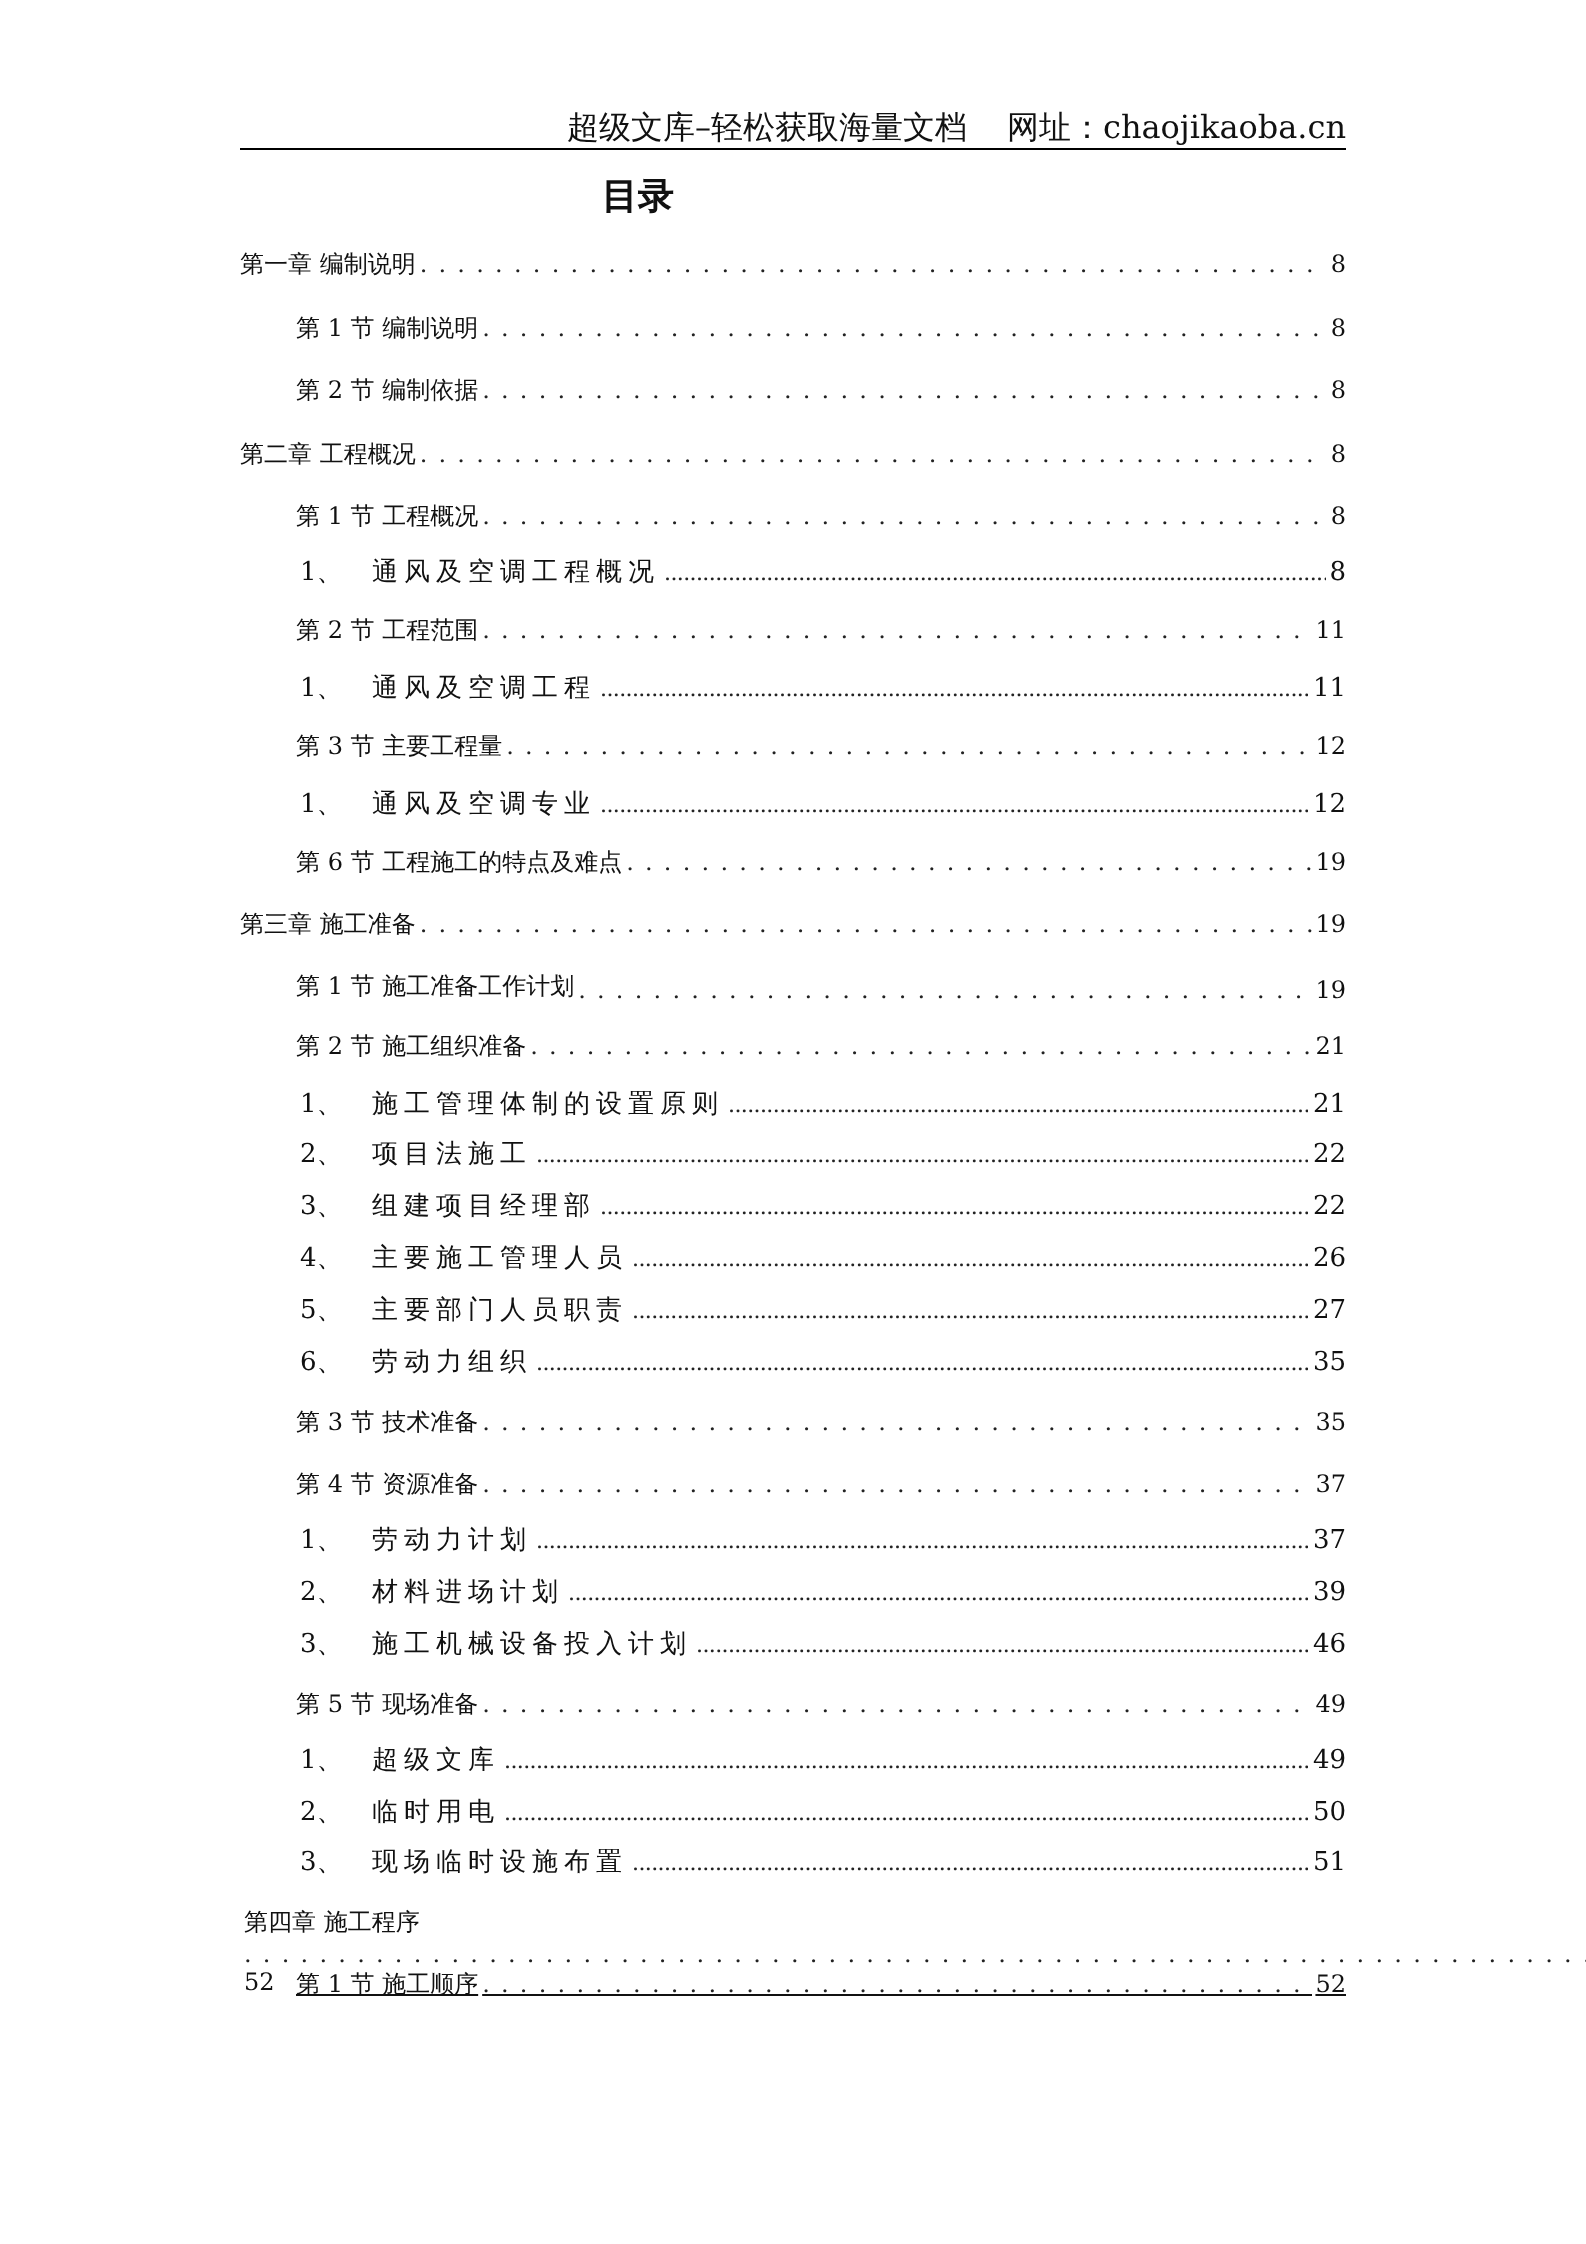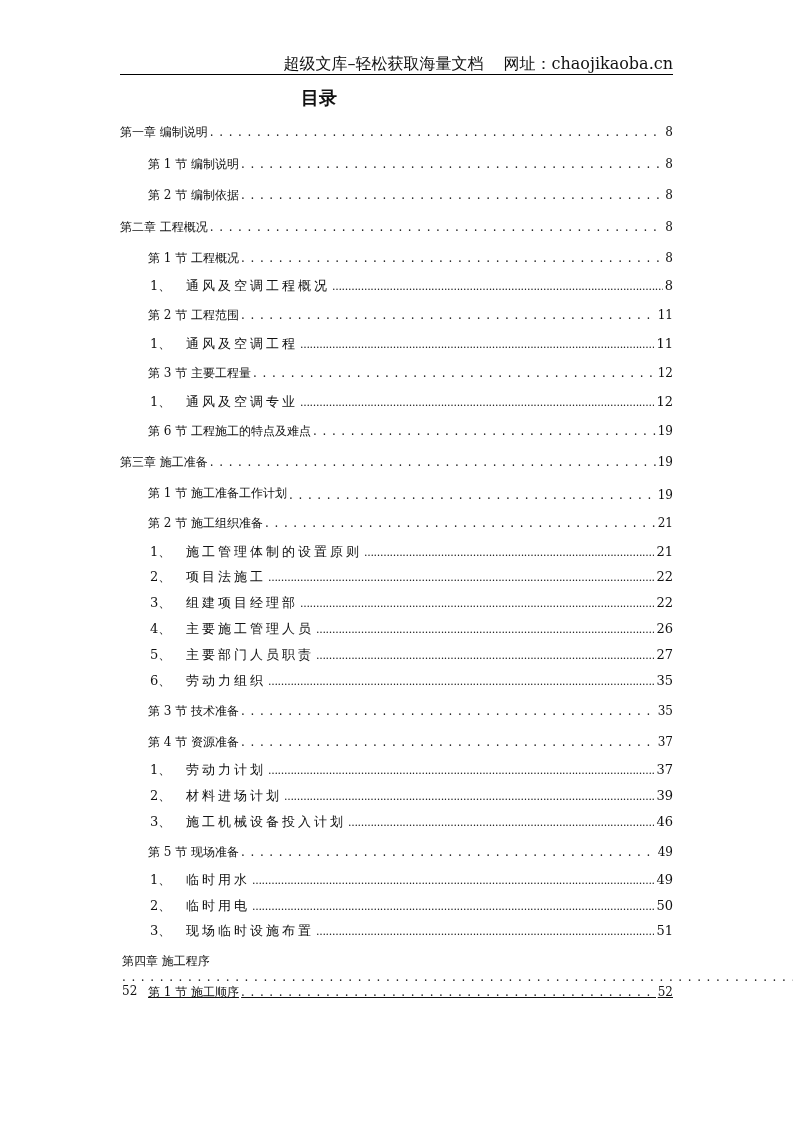--- a/index.html
+++ b/index.html
@@ -152,21 +152,21 @@
       <span class="lbl"><span class="num">3、</span><span class="txt">施工机械设备投入计划</span></span>
       <span class="dots"></span>
       <span class="pg">46</span>
     </div>
     <div class="row sec" style="top: 844px;">
       <span class="lbl">第 5 节 现场准备</span>
       <span class="dots"></span>
       <span class="pg">49</span>
     </div>
     <div class="row sub" style="top: 871px;">
-      <span class="lbl"><span class="num">1、</span><span class="txt">临时用水</span></span>
+      <span class="lbl"><span class="num">1、</span><span class="txt">超级文库</span></span>
       <span class="dots"></span>
       <span class="pg">49</span>
     </div>
     <div class="row sub" style="top: 897px;">
       <span class="lbl"><span class="num">2、</span><span class="txt">临时用电</span></span>
       <span class="dots"></span>
       <span class="pg">50</span>
     </div>
     <div class="row sub" style="top: 922px;">
       <span class="lbl"><span class="num">3、</span><span class="txt">现场临时设施布置</span></span>

